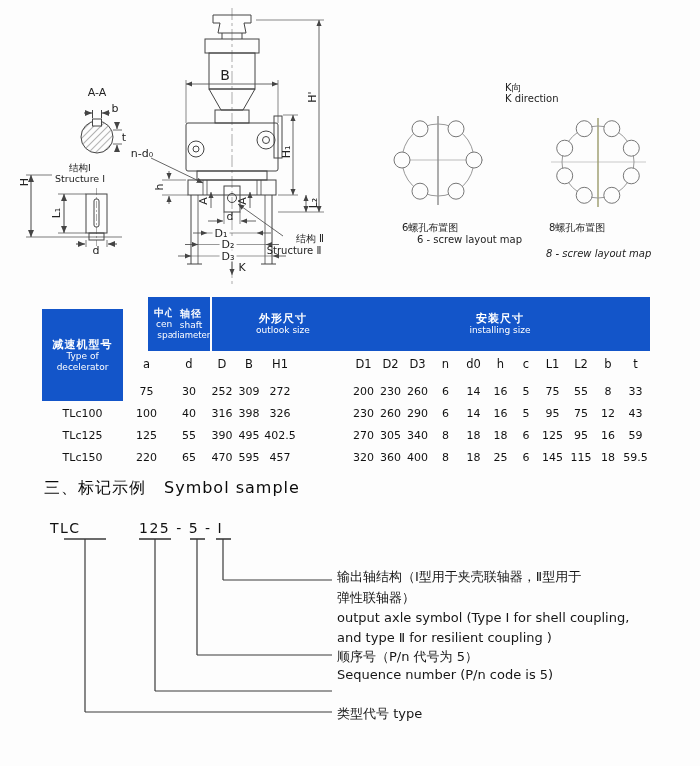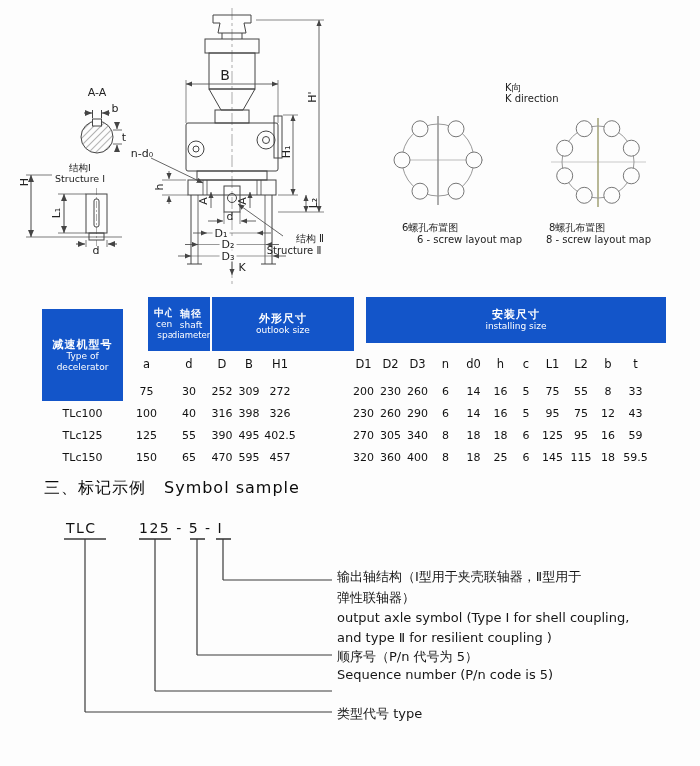--- a/index.html
+++ b/index.html
@@ -221,21 +221,21 @@
   <div class="lbl dim dimbg" style="left:228px;top:256px;">D₃</div>
   <div class="lbl dim" style="left:242px;top:267px;">K</div>
   <div class="lbl" style="left:296px;top:239px;padding-left:28px;">结构 Ⅱ</div>
   <div class="lbl" style="left:294px;top:251px;">Structure Ⅱ</div>
 
   <div class="lblL" style="left:505px;top:82px;">K向</div>
   <div class="lblL" style="left:505px;top:93px;">K direction</div>
   <div class="lblL" style="left:402px;top:222px;">6螺孔布置图</div>
   <div class="lblL" style="left:417px;top:234px;">6 - screw layout map</div>
   <div class="lblL" style="left:549px;top:222px;">8螺孔布置图</div>
-  <div class="lblL" style="left:546px;top:234px;">8 - screw layout map</div>
+  <div class="lblL" style="left:546px;top:248px;font-style:italic;">8 - screw layout map</div>
 
   <div class="dtable">
     <div class="thead">
       <div class="hblk" style="left:0;top:12px;width:81px;height:92px;">
         <span class="hcn">减速机型号</span>
         <span class="hen">Type of</span>
         <span class="hen">decelerator</span>
       </div>
       <div class="hblk" style="left:83px;top:0;width:45px;height:54px;margin-left:23px;">
         <span class="hcn" style="font-size:10px;">中心距</span>
@@ -244,21 +244,21 @@
       </div>
       <div class="hblk" style="left:130px;top:0;width:38px;height:54px;">
         <span class="hcn" style="font-size:10px;">轴径</span>
         <span class="hen">shaft</span>
         <span class="hen" style="font-size:8.5px;">diameter</span>
       </div>
       <div class="hblk" style="left:170px;top:0;width:142px;height:54px;">
         <span class="hcn">外形尺寸</span>
         <span class="hen">outlook size</span>
       </div>
-      <div class="hblk" style="left:324px;top:0;width:300px;height:46px;">
+      <div class="hblk" style="left:308px;top:0;width:300px;height:54px;">
         <span class="hcn">安装尺寸</span>
         <span class="hen">installing size</span>
       </div>
     </div>
 
     <div class="trow letters">
       <div></div>
       <div>a</div>
       <div>d</div>
       <div>D</div>
@@ -333,21 +333,21 @@
       <div>18</div>
       <div>18</div>
       <div>6</div>
       <div>125</div>
       <div>95</div>
       <div>16</div>
       <div>59</div>
     </div>
     <div class="trow drow">
       <div class="mod">TLc150</div>
-      <div>150</div>
+      <div>220</div>
       <div>65</div>
       <div>470</div>
       <div>595</div>
       <div>457</div>
       <div></div>
       <div>320</div>
       <div>360</div>
       <div>400</div>
       <div>8</div>
       <div>18</div>
@@ -358,21 +358,21 @@
       <div>18</div>
       <div>59.5</div>
     </div>
   </div>
 
   <div class="title">
     <span>三、标记示例</span>
     <span>Symbol sample</span>
   </div>
 
-  <div class="code" style="left:66px;text-align:right;">TLC</div>
+  <div class="code" style="left:50px;text-align:right;">TLC</div>
   <div class="code" style="left:139px;">125 - 5 - Ⅰ</div>
 
   <div class="note" style="top:568px;">输出轴结构（Ⅰ型用于夹壳联轴器，Ⅱ型用于</div>
   <div class="note" style="top:589px;">弹性联轴器）</div>
   <div class="note" style="top:630px;">and type Ⅱ for resilient coupling )</div>
   <div class="note" style="top:610px;">output axle symbol (Type Ⅰ for shell coupling,</div>
   <div class="note" style="top:648px;">顺序号（P/n 代号为 5）</div>
   <div class="note" style="top:667px;">Sequence number (P/n code is 5)</div>
   <div class="note" style="top:705px;">类型代号 type</div>
 

